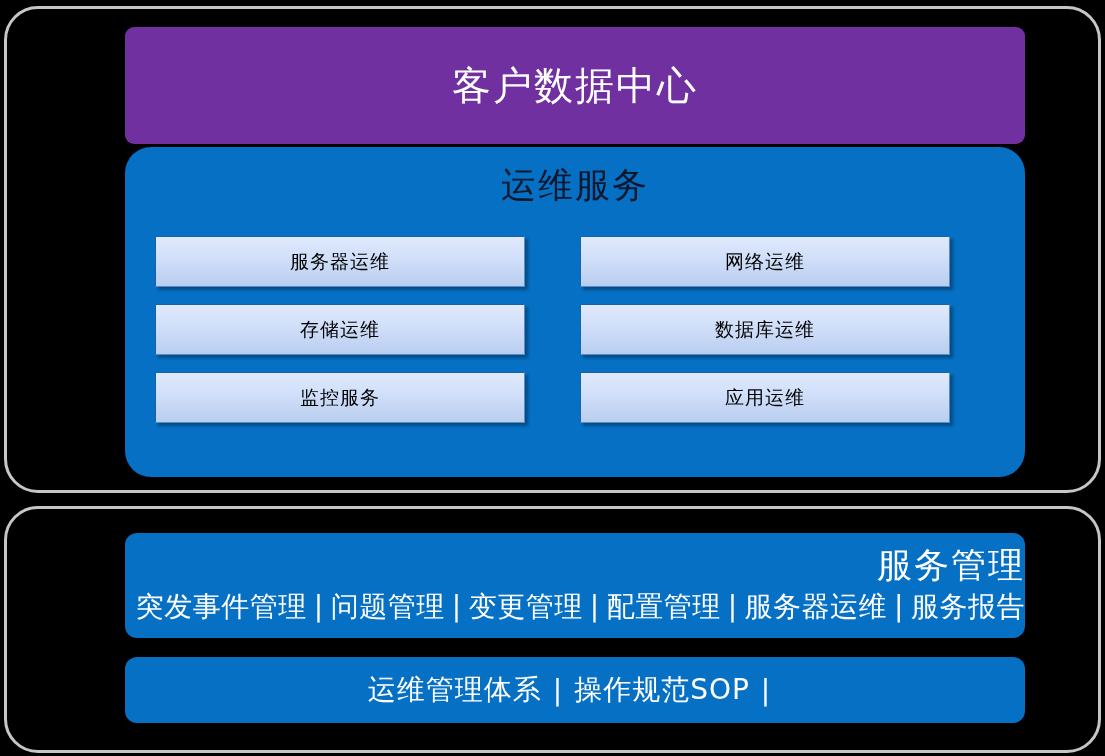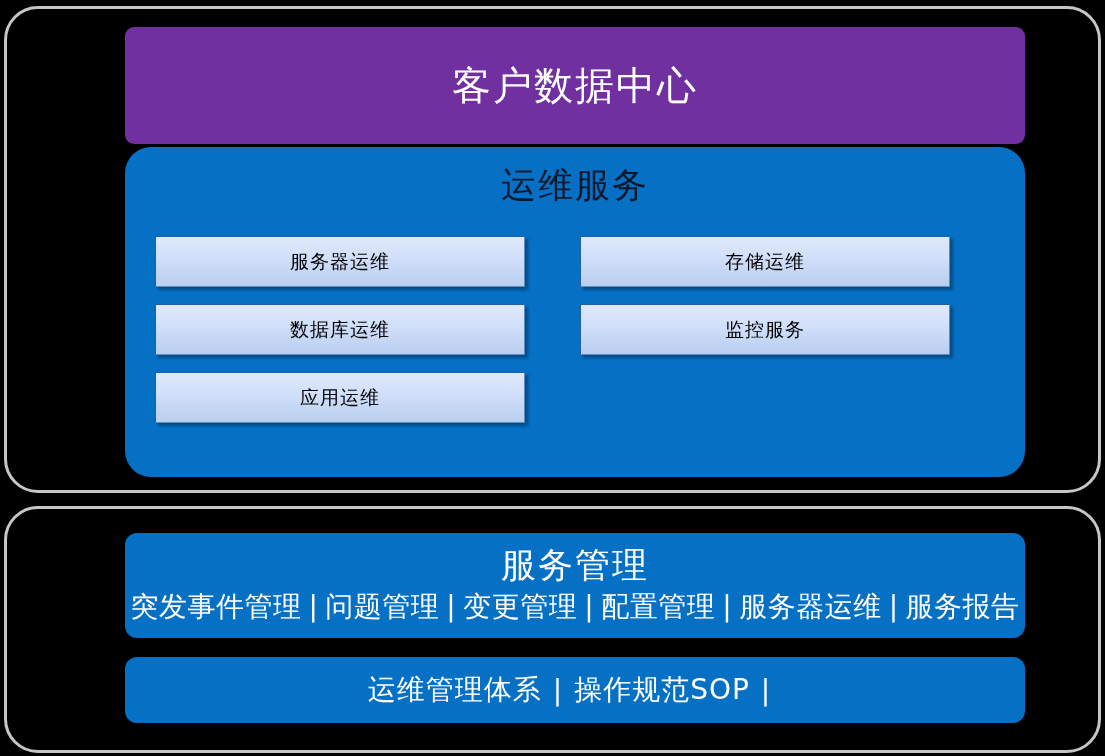--- a/index.html
+++ b/index.html
@@ -114,21 +114,21 @@
     position: absolute;
     left: 125px;
     top: 533px;
     width: 900px;
     height: 105px;
     background: #0570c4;
     border-radius: 12px;
     box-sizing: border-box;
     display: flex;
     flex-direction: column;
-    align-items: center;
+    align-items: flex-end;
     justify-content: center;
   }
   #service-mgmt-panel .panel-title {
     color: #ffffff;
     font-size: 35px;
     letter-spacing: 2px;
     line-height: 1.15;
     margin-bottom: 2px;
   }
   #service-mgmt-panel .subtitle {
@@ -183,20 +183,23 @@
 </div>
 
 <div id="oam-panel">
   <div class="panel-title">运维服务</div>
 
   <div id="oam-grid">
     <div class="oam-item">
       <span>服务器运维</span>
     </div>
     <div class="oam-item">
+      <span>网络运维</span>
+    </div>
+    <div class="oam-item">
       <span>存储运维</span>
     </div>
     <div class="oam-item">
       <span>数据库运维</span>
     </div>
     <div class="oam-item">
       <span>监控服务</span>
     </div>
     <div class="oam-item">
       <span>应用运维</span>

